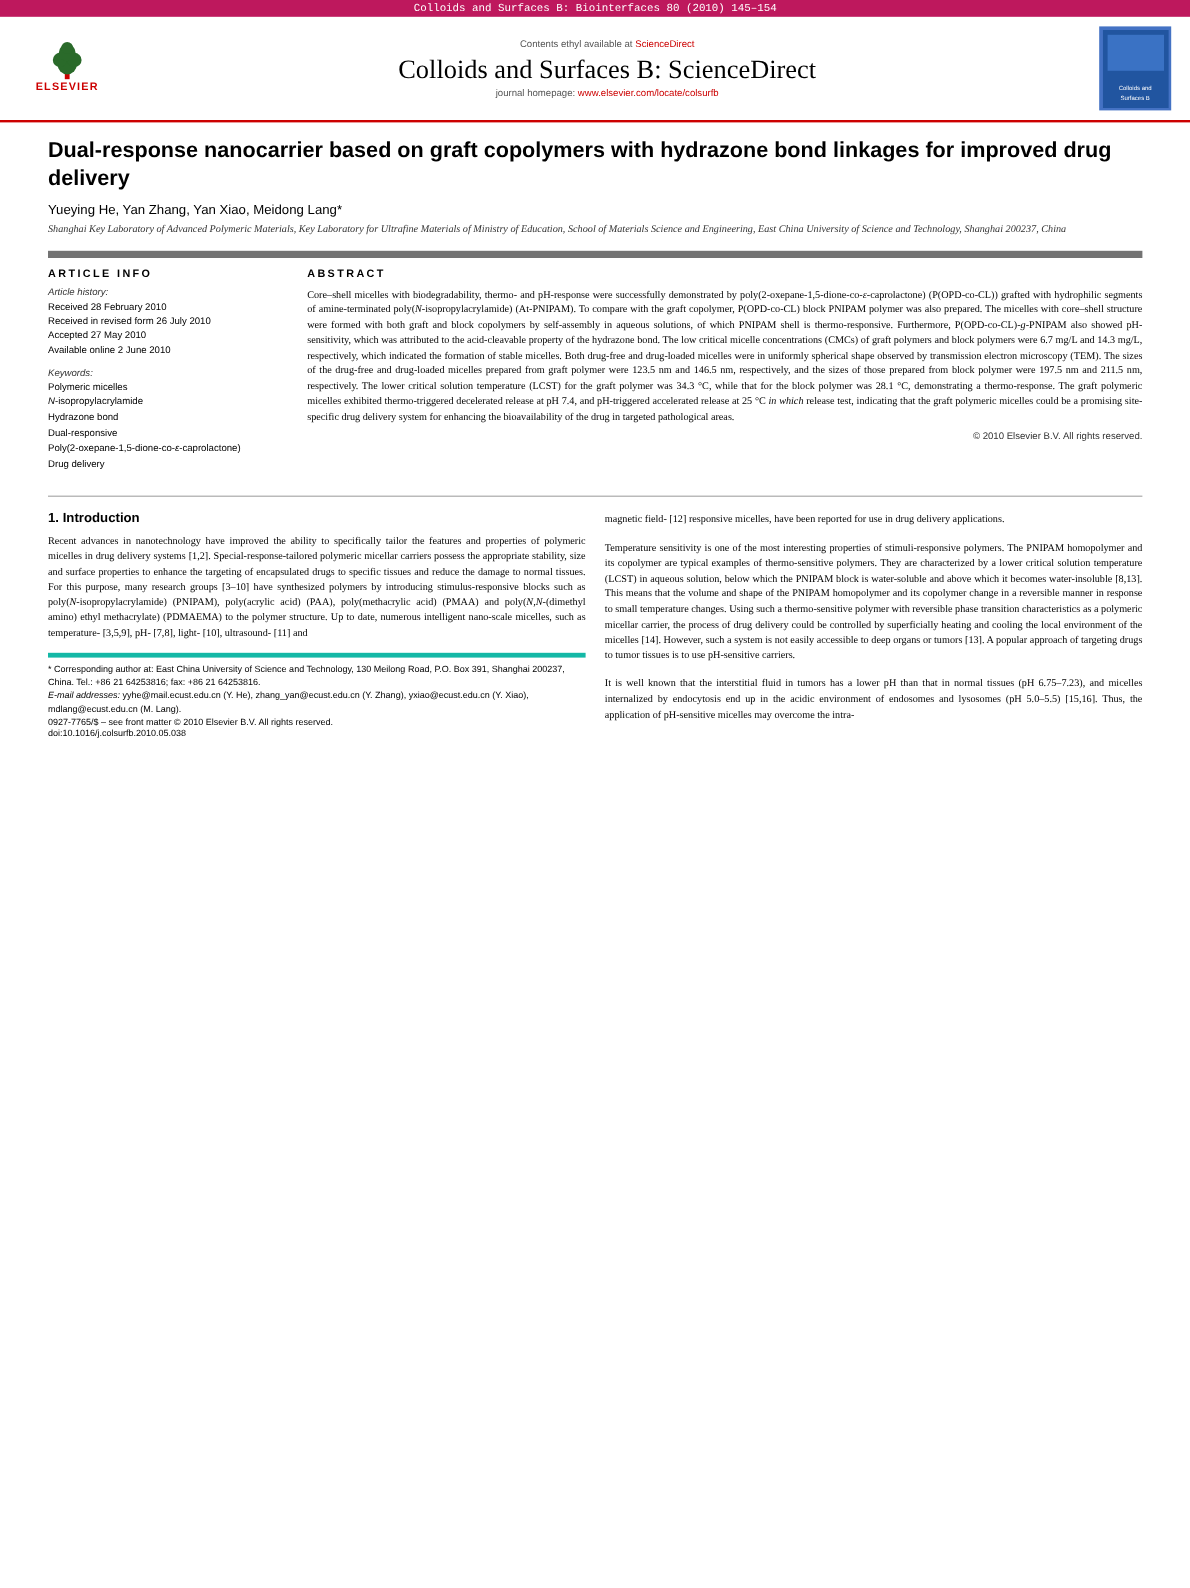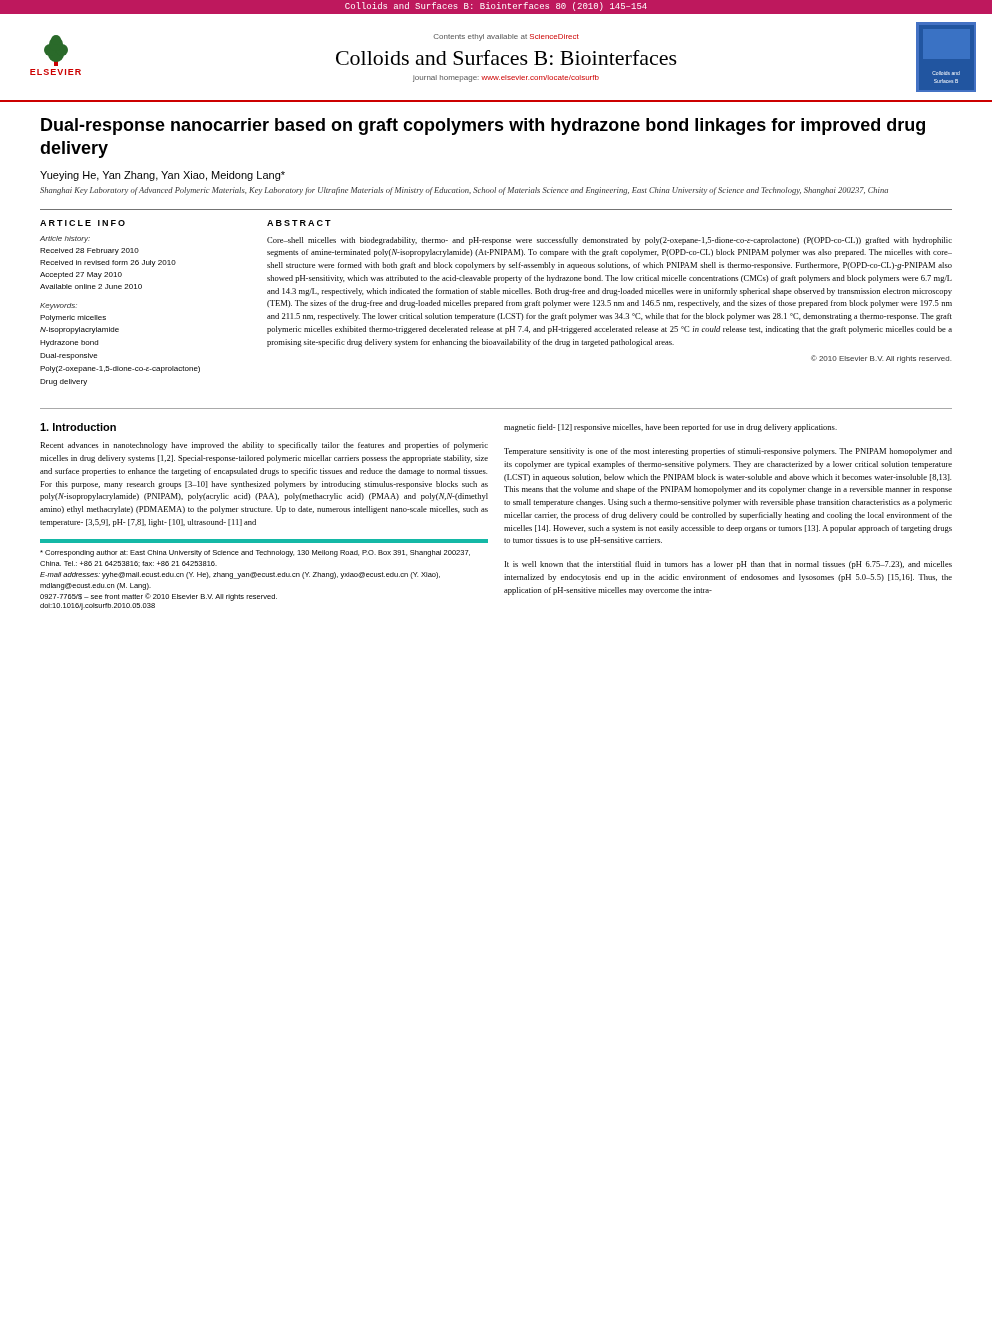--- a/index.html
+++ b/index.html
@@ -97,23 +97,23 @@
     }
     .affiliation {
       font-size: 8.5px;
       color: #333;
       font-style: italic;
       margin-bottom: 12px;
       line-height: 1.4;
     }
     .two-column {
       display: flex;
-      gap: 27px;
+      gap: 16px;
       margin-top: 8px;
-      border-top: 1px solid #737373;
+      border-top: 6px solid #737373;
       padding-top: 8px;
     }
     .left-col {
       width: 200px;
       min-width: 200px;
     }
     .right-col {
       flex: 1;
     }
     .section-header {
@@ -231,21 +231,21 @@
       <ellipse cx="20" cy="8" rx="5" ry="5" fill="#2a6a2a"></ellipse>
     </svg>
     <div class="logo-text">ELSEVIER</div>
   </div>
 
   <div class="journal-info">
     <div class="contents-line">
       <span>Contents ethyl available at</span>
       <span class="sciencedirect-link">ScienceDirect</span>
     </div>
-    <div class="journal-title">Colloids and Surfaces B: Biointerfaces</div>
+    <div class="journal-title">Colloids and Surfaces B: ScienceDirect</div>
     <div class="journal-homepage">
       <span>journal homepage: </span>
       <span style="color:#c00;">www.elsevier.com/locate/colsurfb</span>
     </div>
   </div>
 
   <div class="journal-thumb">
     <svg width="55" height="65" viewBox="0 0 55 65">
       <rect width="55" height="65" fill="#2155a0"></rect>
       <rect x="4" y="4" width="47" height="30" fill="#3a72c4"></rect>
@@ -299,21 +299,21 @@
         formed with both graft and block copolymers by self-assembly in aqueous solutions, of which PNIPAM
         shell is thermo-responsive. Furthermore, P(OPD-co-CL)-<span style="font-style:italic;">g</span>-PNIPAM also showed pH-sensitivity, which was
         attributed to the acid-cleavable property of the hydrazone bond. The low critical micelle concentrations
         (CMCs) of graft polymers and block polymers were 6.7 mg/L and 14.3 mg/L, respectively, which
         indicated the formation of stable micelles. Both drug-free and drug-loaded micelles were in uniformly
         spherical shape observed by transmission electron microscopy (TEM). The sizes of the drug-free and
         drug-loaded micelles prepared from graft polymer were 123.5 nm and 146.5 nm, respectively, and the
         sizes of those prepared from block polymer were 197.5 nm and 211.5 nm, respectively. The lower critical
         solution temperature (LCST) for the graft polymer was 34.3 °C, while that for the block polymer
         was 28.1 °C, demonstrating a thermo-response. The graft polymeric micelles exhibited thermo-triggered
-        decelerated release at pH 7.4, and pH-triggered accelerated release at 25 °C <span style="font-style:italic;">in could</span> release test, indicating
+        decelerated release at pH 7.4, and pH-triggered accelerated release at 25 °C <span style="font-style:italic;">in which</span> release test, indicating
         that the graft polymeric micelles could be a promising site-specific drug delivery system for enhancing
         the bioavailability of the drug in targeted pathological areas.
       </div>
       <div class="copyright">© 2010 Elsevier B.V. All rights reserved.</div>
     </div>
   </div>
 
   <hr class="divider">
 
   <div class="body-content">

